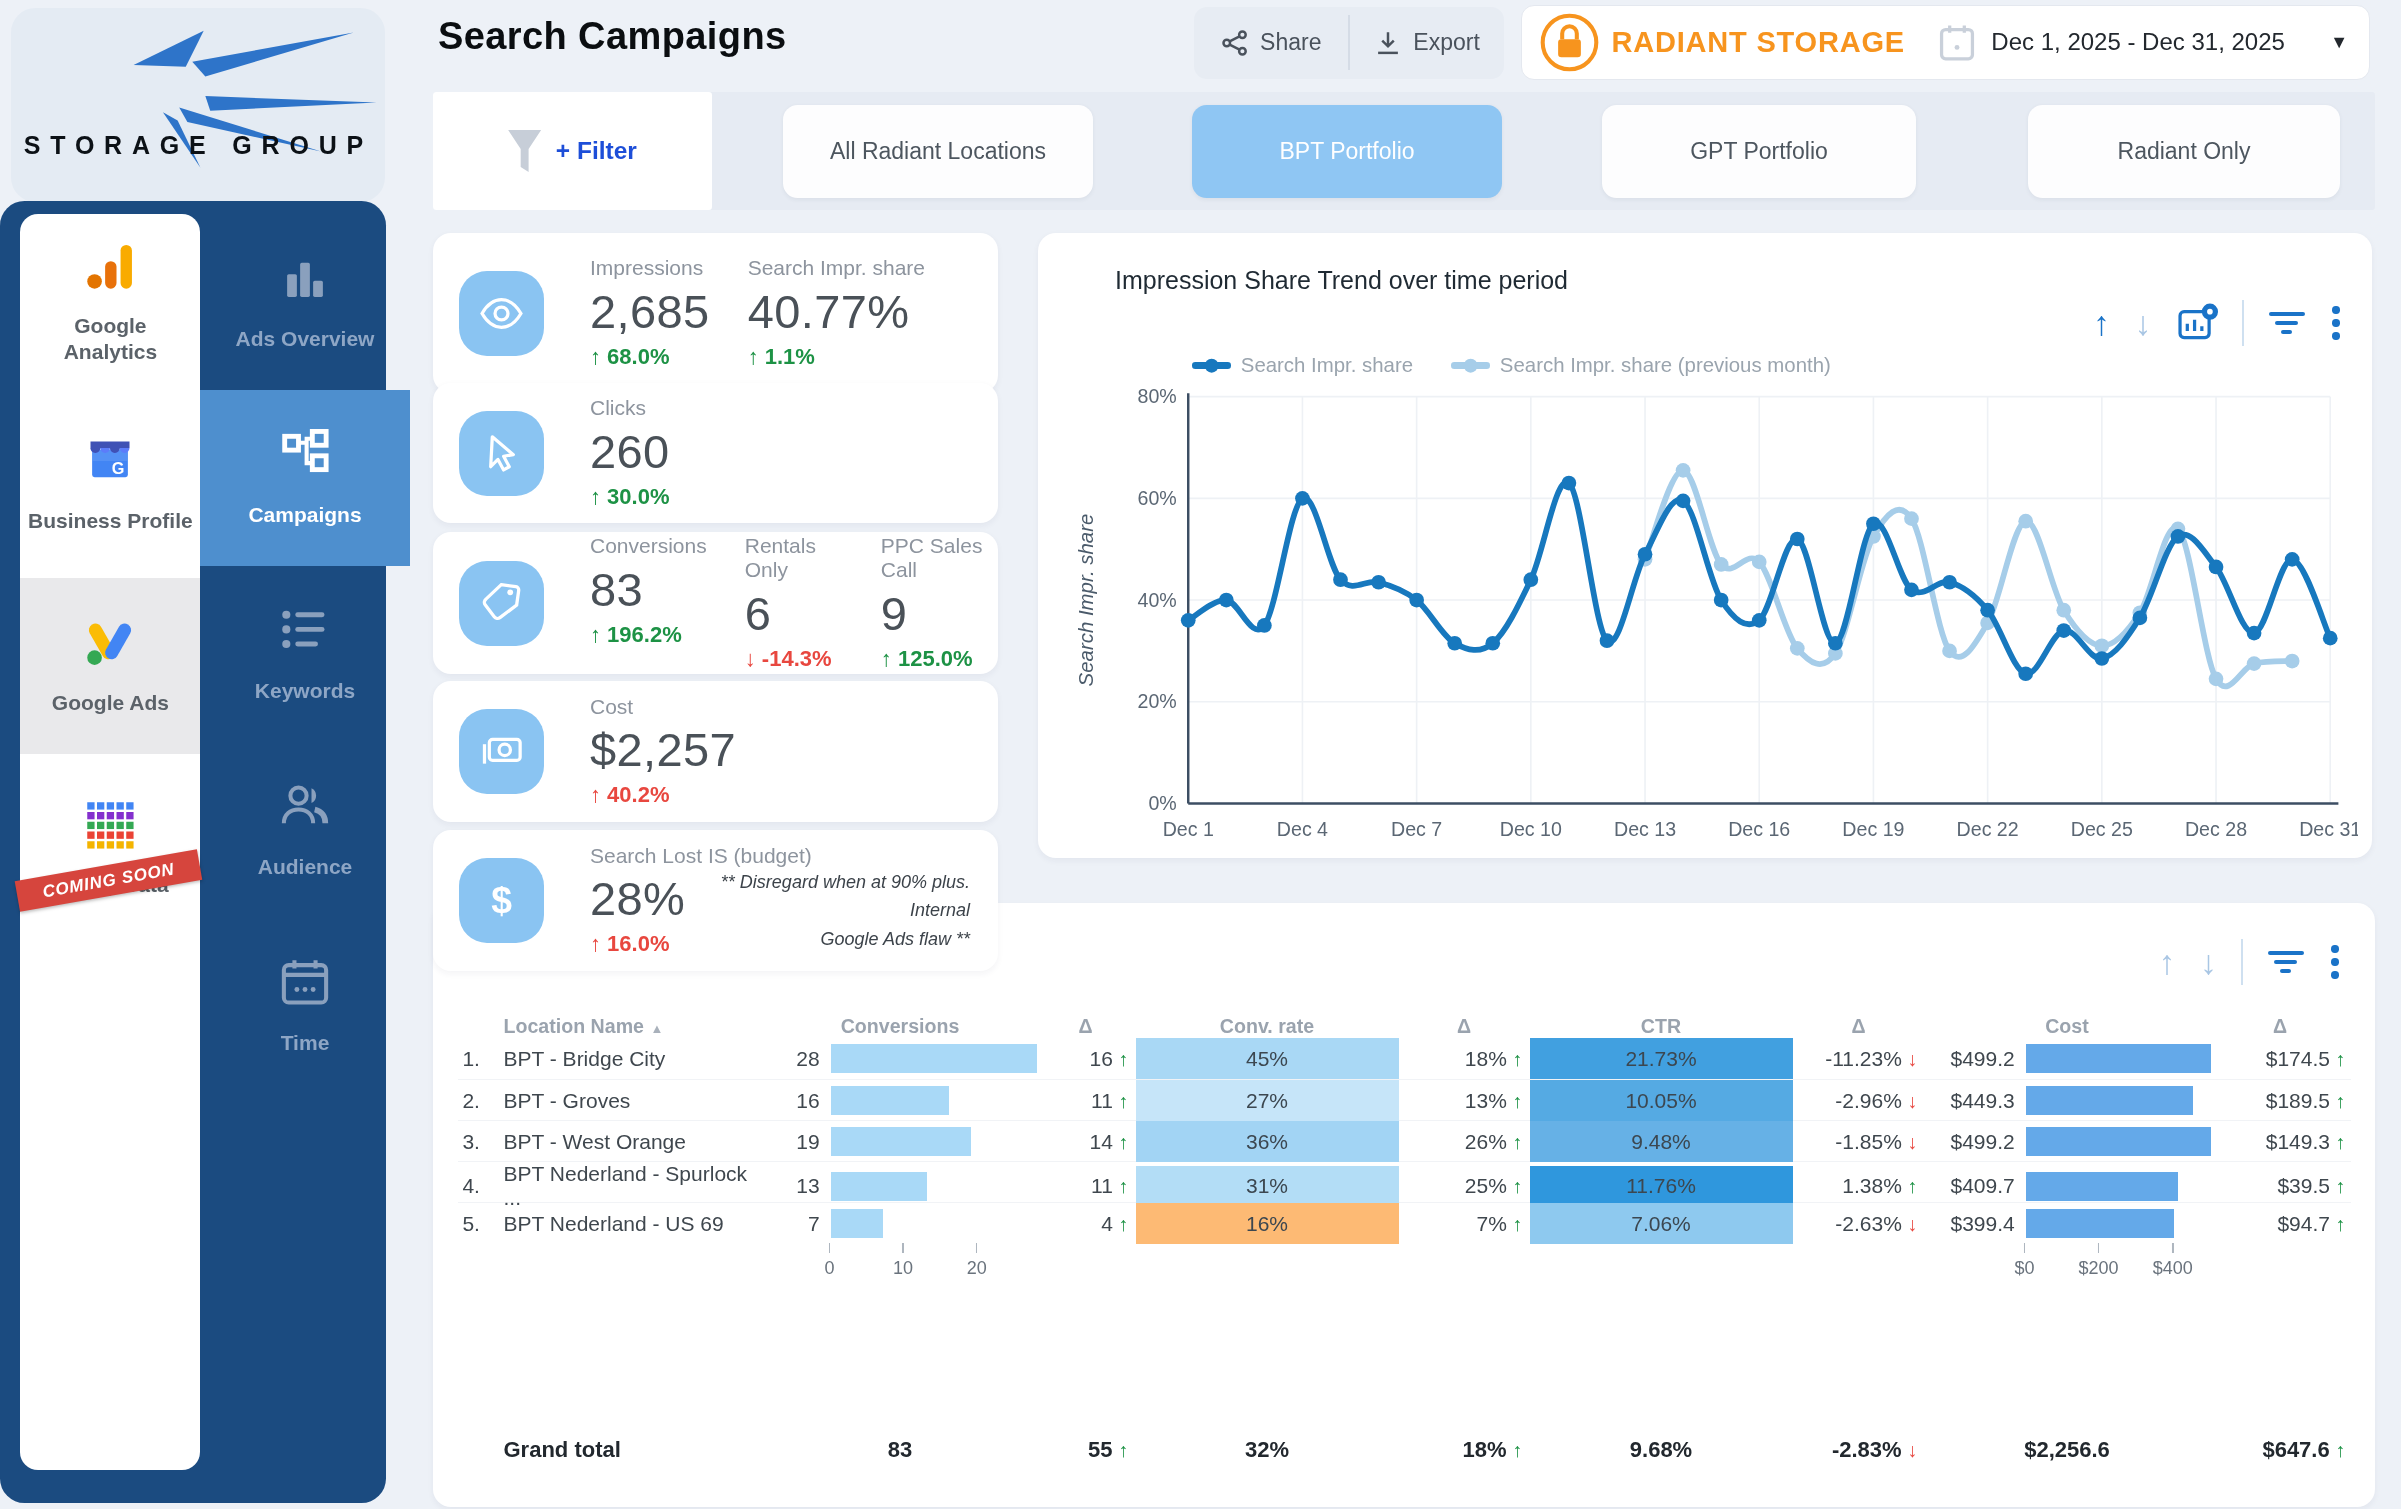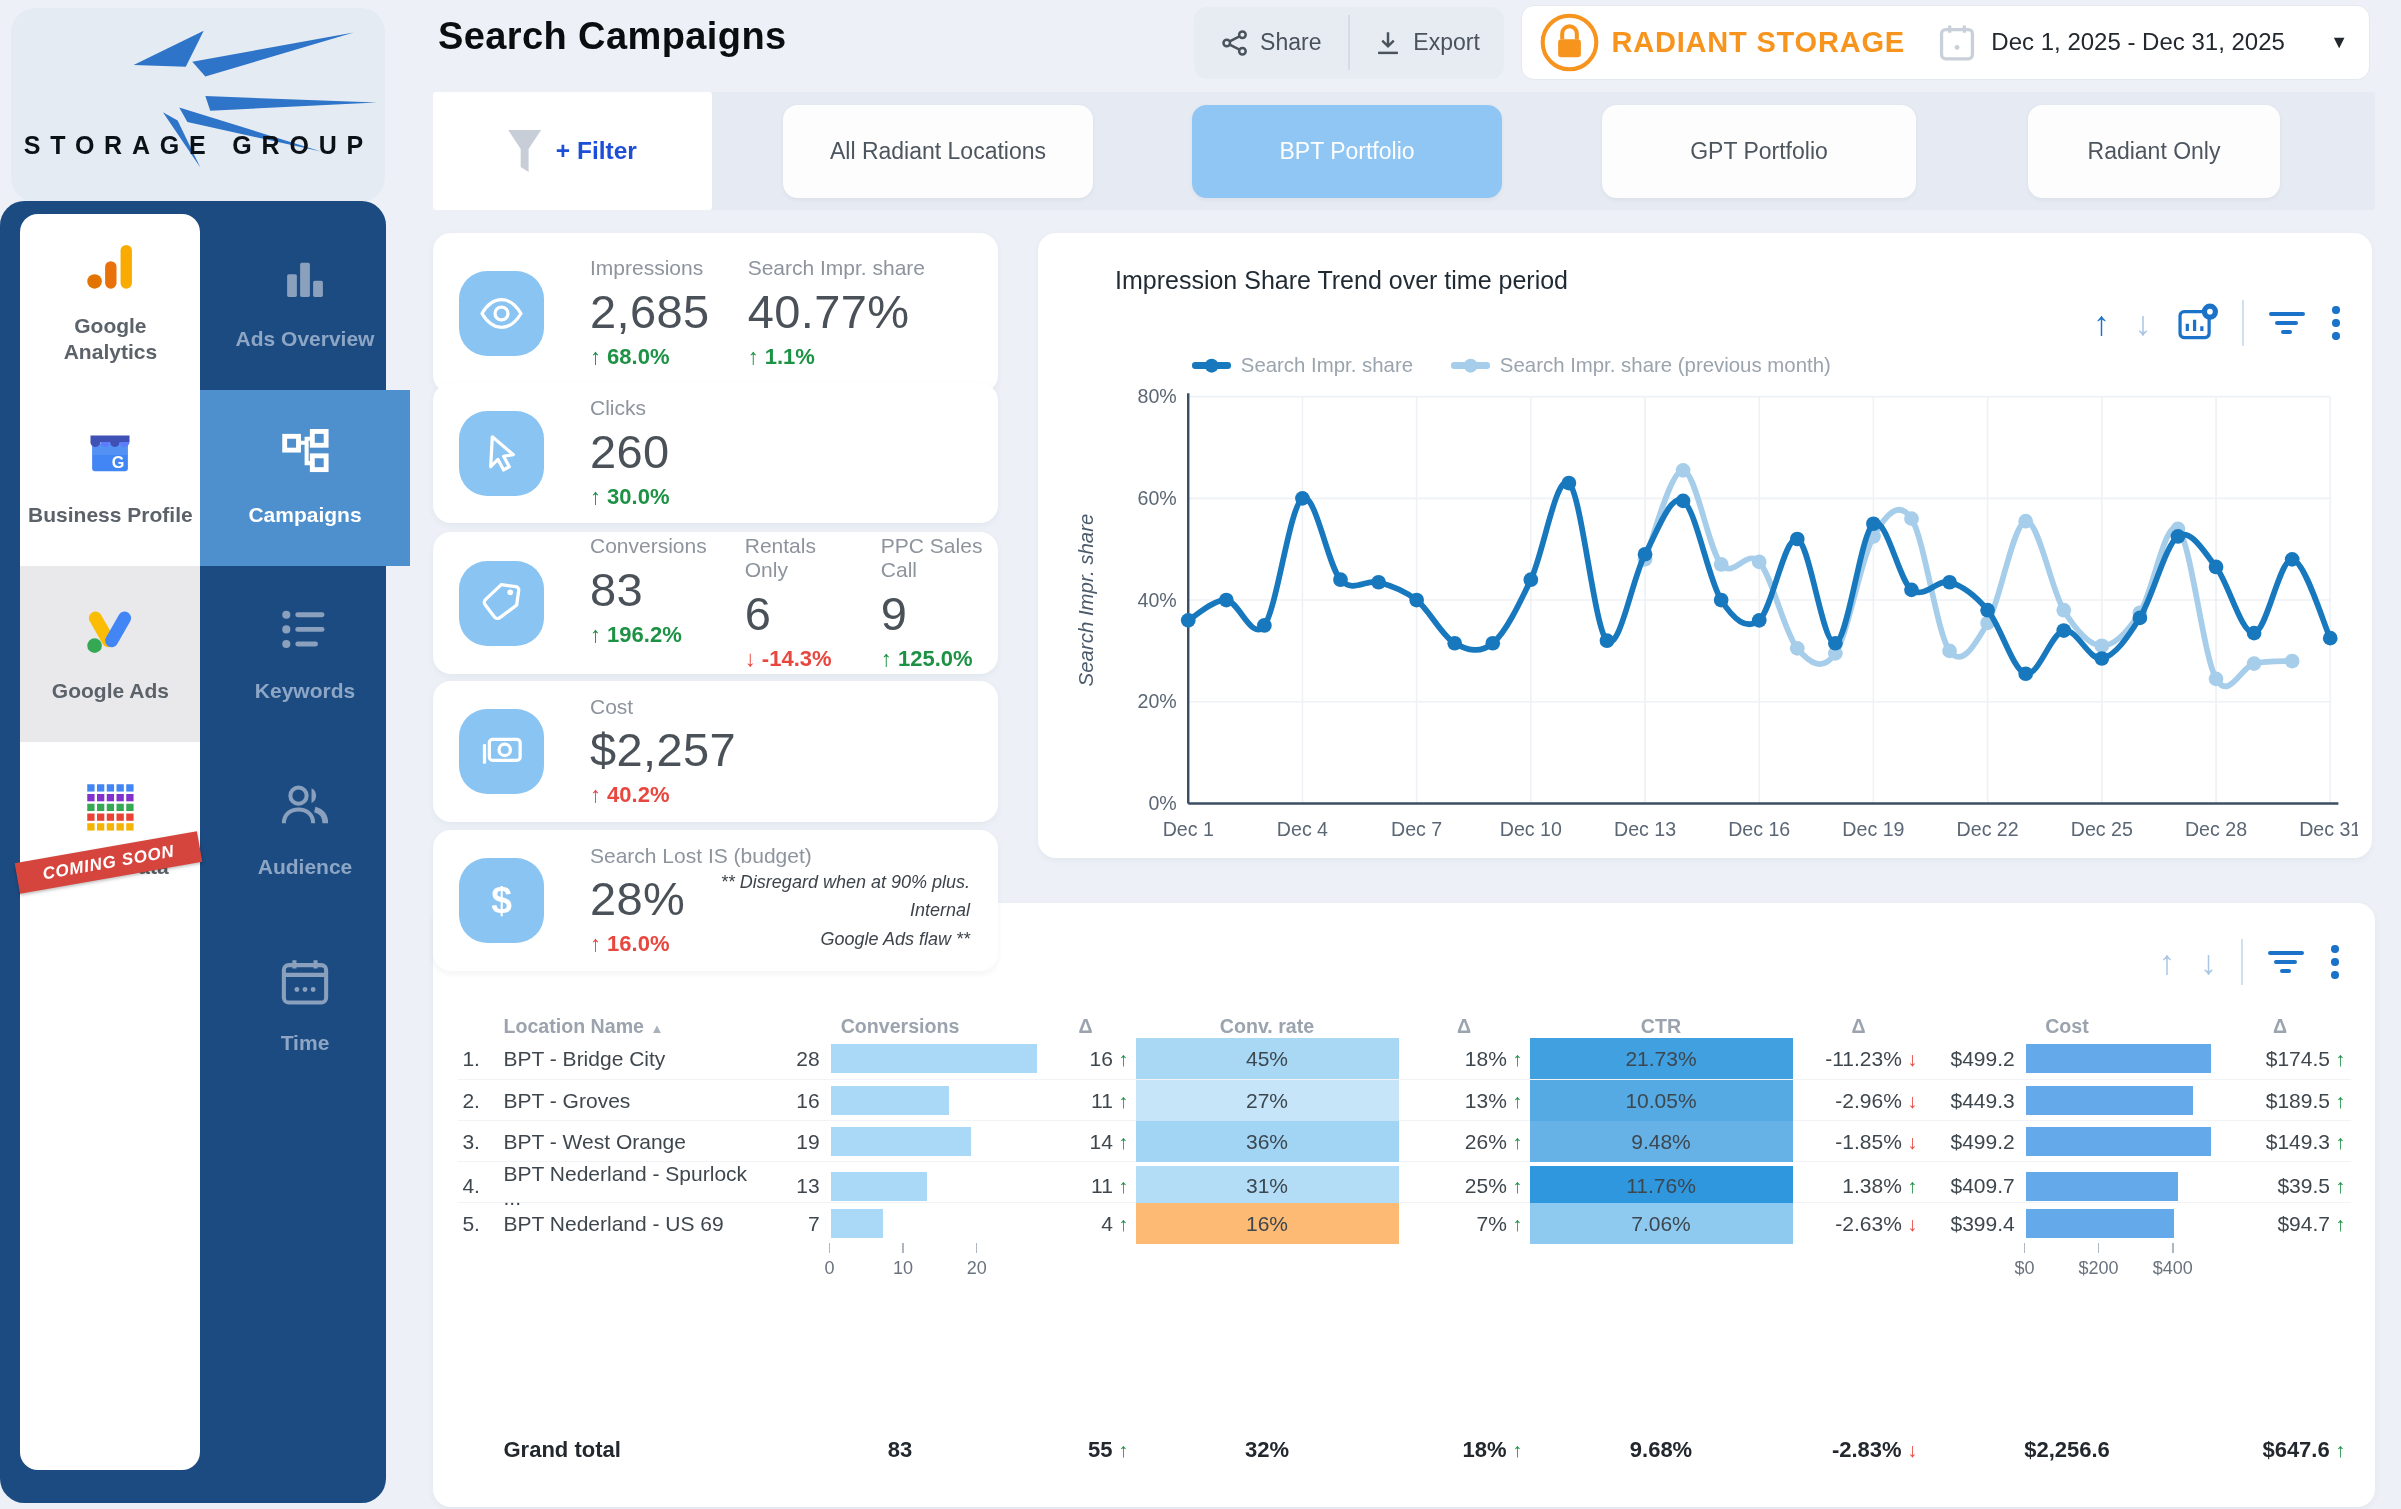--- a/index.html
+++ b/index.html
@@ -8,21 +8,21 @@
   .abs { position:absolute; }
   .card { position:absolute; background:#fff; border-radius:18px; box-shadow:0 2.5px 6.5px rgba(30,45,70,.05); }
 
   
   #logo-card { left:11.4px; top:8.2px; width:374px; height:194px; background:#e4ebf3; border-radius:24.5px; overflow:hidden; }
   #logo-word { position:absolute; left:0; right:0; top:47px; text-align:center; font-size:52px; font-weight:900; letter-spacing:6.5px; color:#0c1116; }
   #logo-sub { position:absolute; left:0; right:0; top:123px; text-align:center; font-size:25px; font-weight:800; letter-spacing:9.8px; color:#0c1116; }
   #dark-panel { left:0; top:201px; width:386px; height:1302px; background:#1b4b80; border-radius:24.5px; position:absolute; }
   #white-col { position:absolute; left:20.4px; top:13px; width:180px; height:1256px; background:#fff; border-radius:18px; overflow:hidden; }
   .nav-col { position:absolute; top:13px; display:flex; flex-direction:column; }
-  #nav-left { left:20.4px; width:180px; }
+  #nav-left { left:20.4px; width:180px;gap:6px; }
   #nav-right { left:200px; width:210px; }
   .nav-item { height:176px; display:flex; flex-direction:column; align-items:center; justify-content:center; gap:18px; position:relative; cursor:pointer; }
   .nav-item .lbl { font-size:21px; font-weight:700; text-align:center; line-height:1.2; padding:0 6.5px; }
   #nav-left .lbl { color:#5b6269; }
   #nav-left .nav-item.active { background:#e9e9eb; }
   #nav-right .lbl { color:#8ea6c5; font-weight:600; }
   #nav-right .nav-item.active { background:#4e8fce; }
   #nav-right .nav-item.active .lbl { color:#fff; }
   .ribbon { position:absolute; left:-4.9px; top:105px; width:185px; background:#d6453d; color:#fff; font-size:17px; font-weight:800; font-style:italic; text-align:center; padding:5.7px 0; transform:rotate(-10deg); letter-spacing:0.8px; box-shadow:0 1.6px 3.3px rgba(0,0,0,.25); }
 
@@ -551,21 +551,21 @@
     <div class="gt-center">9.68%</div>
     <div class="c-delta">-2.83% <span class="d-arrow neg">↓</span></div>
     <div class="gt-center" style="grid-column:10/12">$2,256.6</div>
     <div class="c-delta" style="padding-right:4.9px">$647.6 <span class="d-arrow pos">↑</span></div>
     </div>
 </div>
 
 <div class="chip" style="left: 783px; width: 310px;">All Radiant Locations</div>
 <div class="chip active" style="left: 1192px; width: 310px;">BPT Portfolio</div>
 <div class="chip" style="left: 1602px; width: 314px;">GPT Portfolio</div>
-<div class="chip" style="left: 2028px; width: 252px;">Radiant Only</div>
+<div class="chip" style="left: 2028px; width: 312px;">Radiant Only</div>
 <div class="card kpi-card" style="top: 233px; height: 160px;">
     <div class="kpi-inner">
       <div class="kpi-icon">
         <svg width="47" height="47" viewBox="0 0 58 58" fill="none" stroke="#fff" stroke-width="4">
           <path d="M5 29c7-12 15-17 24-17s17 5 24 17c-7 12-15 17-24 17S12 41 5 29z"></path>
           <circle cx="29" cy="29" r="8"></circle>
         </svg>
       </div>
       <div class="kpi-metrics">
         <div class="metric">

